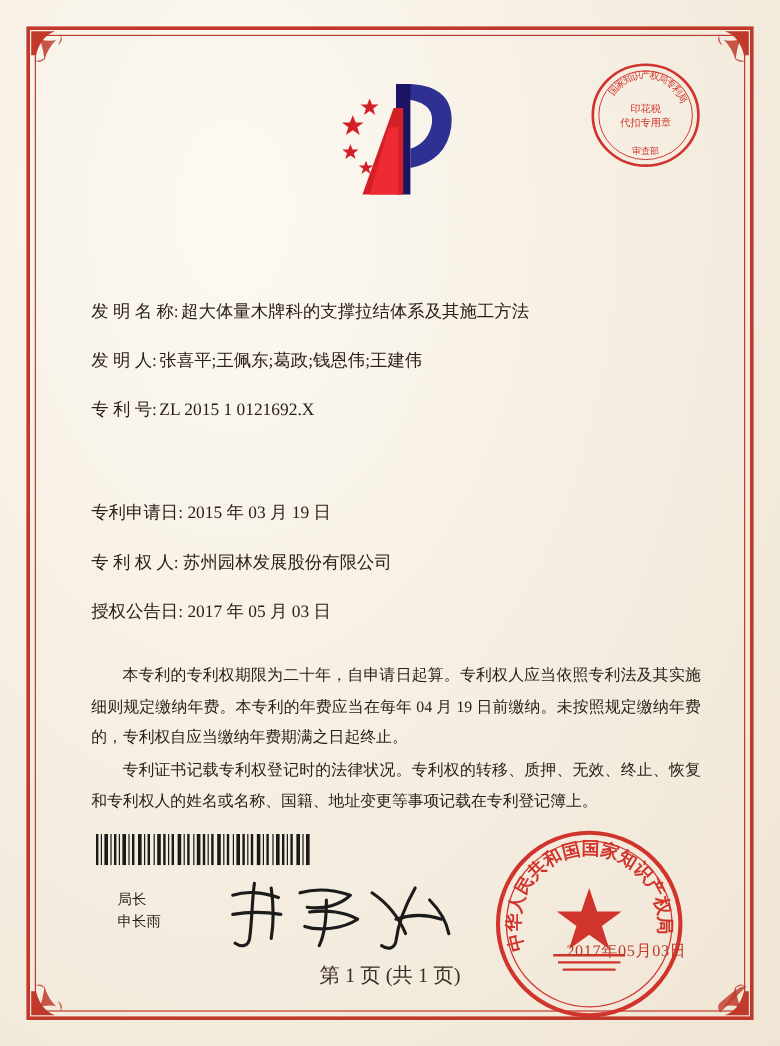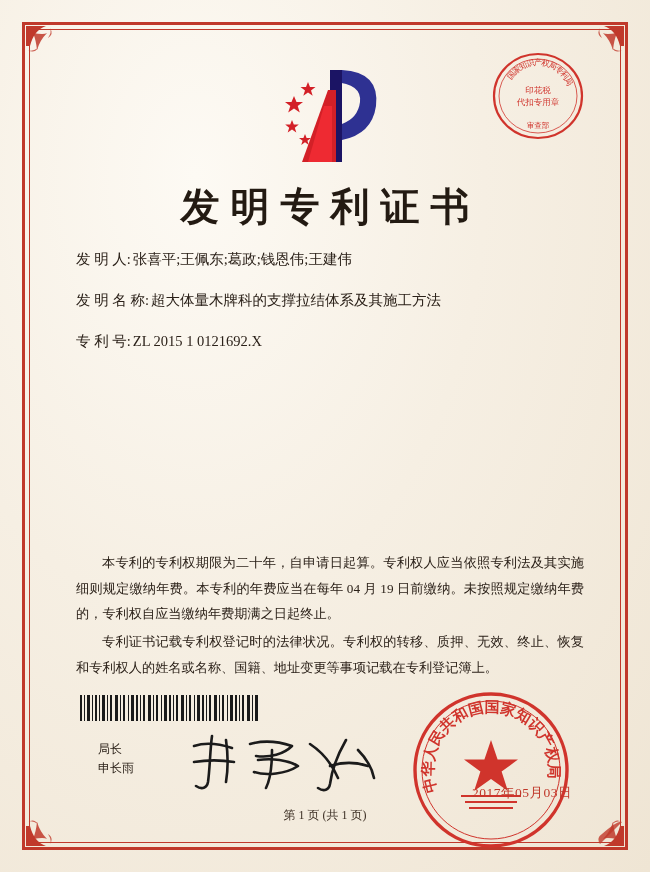--- a/index.html
+++ b/index.html
@@ -189,21 +189,21 @@
     color: #c0392b;
     letter-spacing: 0.5px;
   }
 
   
   .footer {
     position: absolute;
     left: 0; right: 0;
     bottom: 8px;
     text-align: center;
-    font-size: 12px;
+    font-size: 17px;
     color: #3a2d22;
   }
 </style>
 </head>
 <body>
 
 <div class="page">
 
   <div class="frame-outer"></div>
   <div class="frame-inner"></div>
@@ -282,37 +282,50 @@
         <g fill="#d0342c" font-size="8.5" font-family="DejaVu Sans, sans-serif">
           <text x="48" y="45" text-anchor="middle">印花税</text>
           <text x="48" y="57" text-anchor="middle">代扣专用章</text>
         </g>
         <g fill="#d0342c" font-size="7.5" font-family="DejaVu Sans, sans-serif">
           <text x="48" y="80" text-anchor="middle">审查部</text>
         </g>
       </svg>
     </div>
 
-    <div class="main-title">发明专利证书</div>
 
     <div class="fields">
+      <div class="field-row">
+        <span class="field-label">发 明 名 称:</span>
+        <span class="field-value">超大体量木牌科的支撑拉结体系及其施工方法</span>
+      </div>
       <div class="field-row">
         <span class="field-label">发 明 人:</span>
         <span class="field-value">张喜平;王佩东;葛政;钱恩伟;王建伟</span>
       </div>
       <div class="field-row">
-        <span class="field-label">发 明 名 称:</span>
-        <span class="field-value">超大体量木牌科的支撑拉结体系及其施工方法</span>
-      </div>
-      <div class="field-row">
         <span class="field-label">专 利 号:</span>
         <span class="field-value">ZL 2015 1 0121692.X</span>
       </div>
     </div>
 
+    <div class="sub-fields">
+      <div class="sub-row">
+        <span>专利申请日:</span>
+        <span>2015 年 03 月 19 日</span>
+      </div>
+      <div class="sub-row">
+        <span>专 利 权 人:</span>
+        <span>苏州园林发展股份有限公司</span>
+      </div>
+      <div class="sub-row">
+        <span>授权公告日:</span>
+        <span>2017 年 05 月 03 日</span>
+      </div>
+    </div>
 
     <div class="body-text">
       <p>本专利的专利权期限为二十年，自申请日起算。专利权人应当依照专利法及其实施细则规定缴纳年费。本专利的年费应当在每年 04 月 19 日前缴纳。未按照规定缴纳年费的，专利权自应当缴纳年费期满之日起终止。</p>
       <p>专利证书记载专利权登记时的法律状况。专利权的转移、质押、无效、终止、恢复和专利权人的姓名或名称、国籍、地址变更等事项记载在专利登记簿上。</p>
     </div>
 
     <div class="barcode">
       <svg width="180" height="26" viewBox="0 0 180 26" preserveAspectRatio="none">
         <rect x="0" y="0" width="2" height="26" fill="#1a1a1a"></rect>
         <rect x="4" y="0" width="1" height="26" fill="#1a1a1a"></rect>

